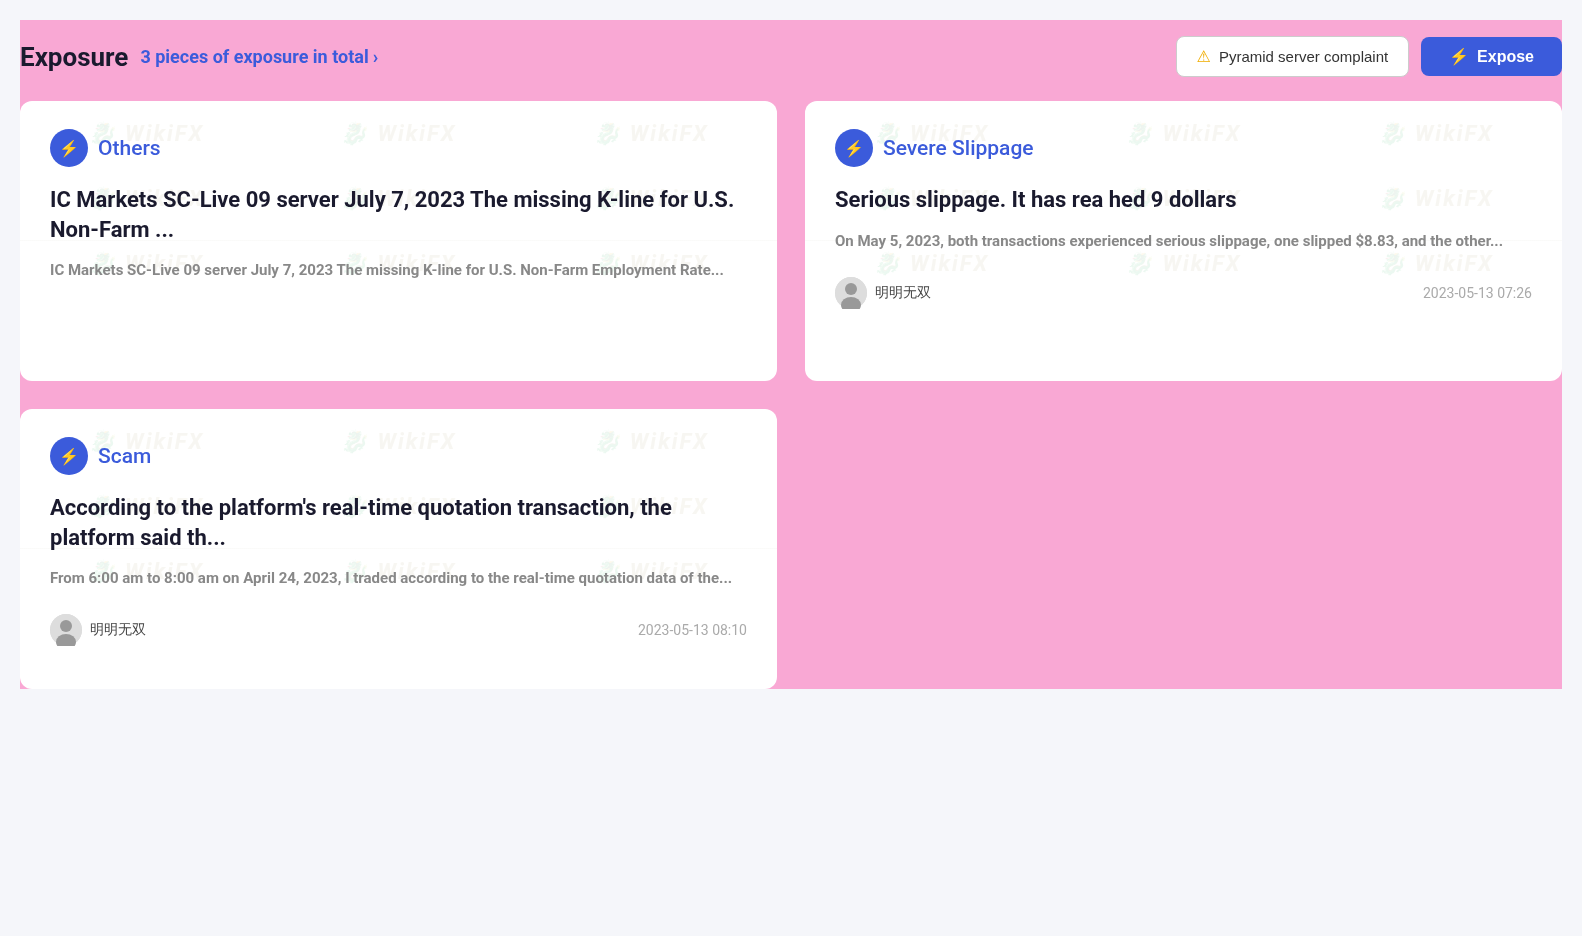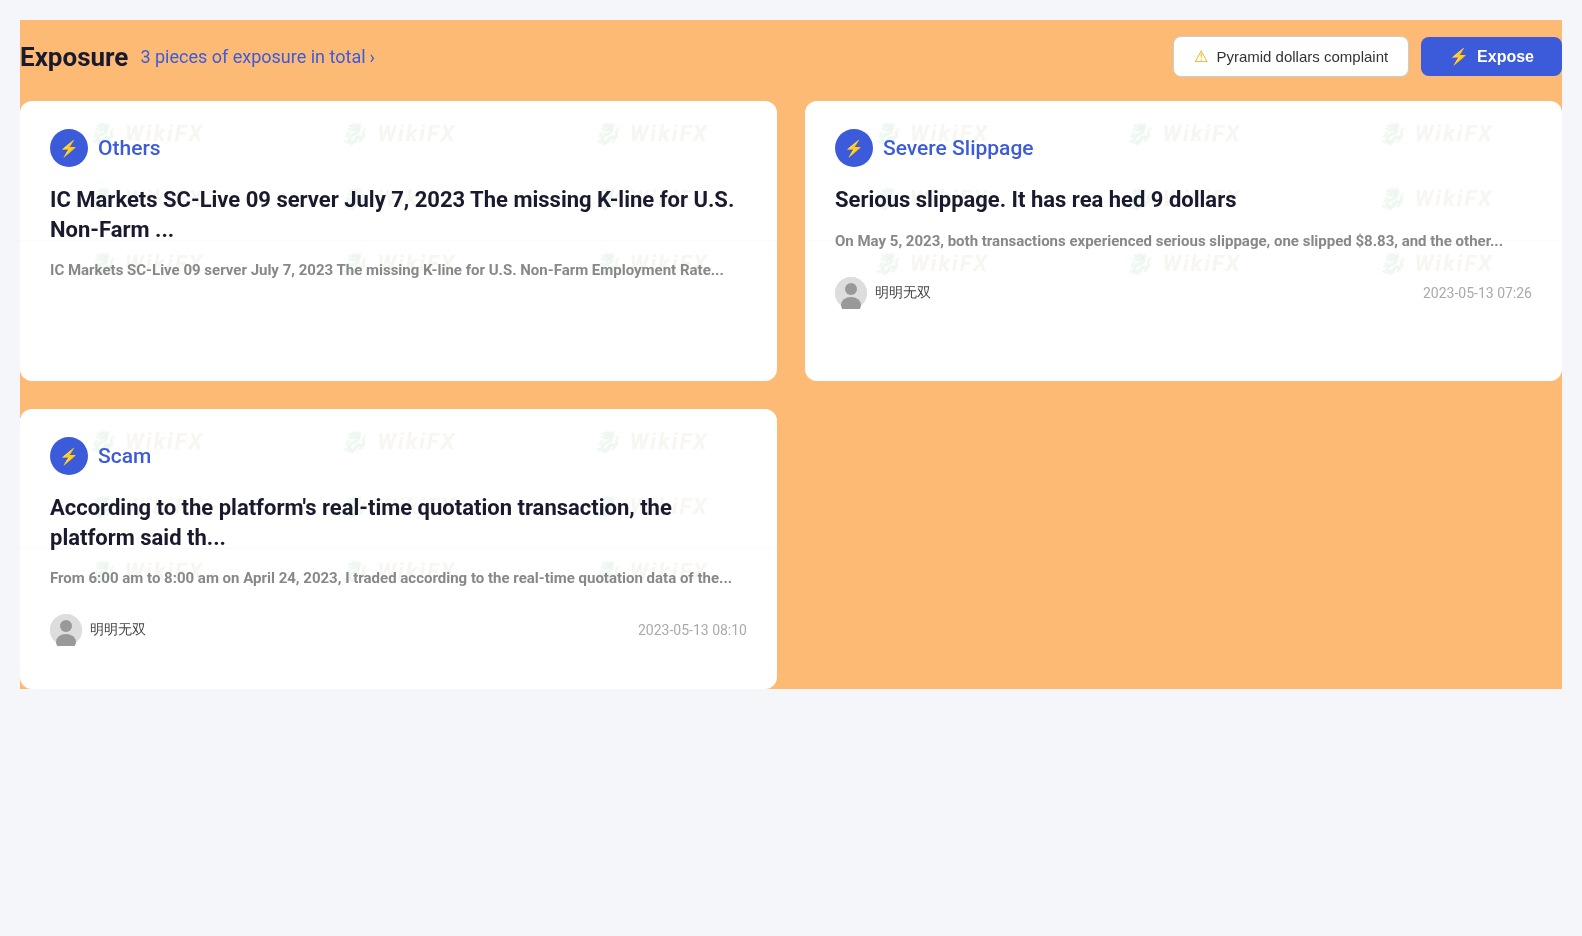--- a/index.html
+++ b/index.html
@@ -4,21 +4,21 @@
   <style>
     * { box-sizing: border-box; margin: 0; padding: 0; }
     body {
       font-family: -apple-system, BlinkMacSystemFont, 'Segoe UI', Roboto, sans-serif;
       background: #f5f6fa;
       min-height: 936px;
       padding: 20px;
     }
 
     .page-container {
-      background: #fdba74;
+      background: #f9a8d4;
       max-width: 1542px;
       margin: 0 auto;
     }
 
     
     .header {
       display: flex;
       align-items: center;
       justify-content: space-between;
       padding: 16px 0 24px 0;
@@ -32,21 +32,21 @@
 
     .header-title {
       font-size: 26px;
       font-weight: 700;
       color: #1a1a2e;
     }
 
     .exposure-count-link {
       font-size: 18px;
       color: #3b5bdb;
-      font-weight: 400;
+      font-weight: 700;
       cursor: pointer;
       text-decoration: none;
       display: flex;
       align-items: center;
       gap: 4px;
     }
 
     .header-right {
       display: flex;
       align-items: center;
@@ -237,21 +237,21 @@
     <div class="header-left">
       <h1 class="header-title">Exposure</h1>
       <a class="exposure-count-link">
         <span>3 pieces of exposure in total</span>
         <span>›</span>
       </a>
     </div>
     <div class="header-right">
       <button class="pyramid-btn">
         <span class="warning-icon">⚠</span>
-        <span>Pyramid dollars complaint</span>
+        <span>Pyramid server complaint</span>
       </button>
       <button class="expose-btn">
         <span class="expose-icon">⚡</span>
         <span>Expose</span>
       </button>
     </div>
   </div>
 
   <div class="cards-grid">
 

